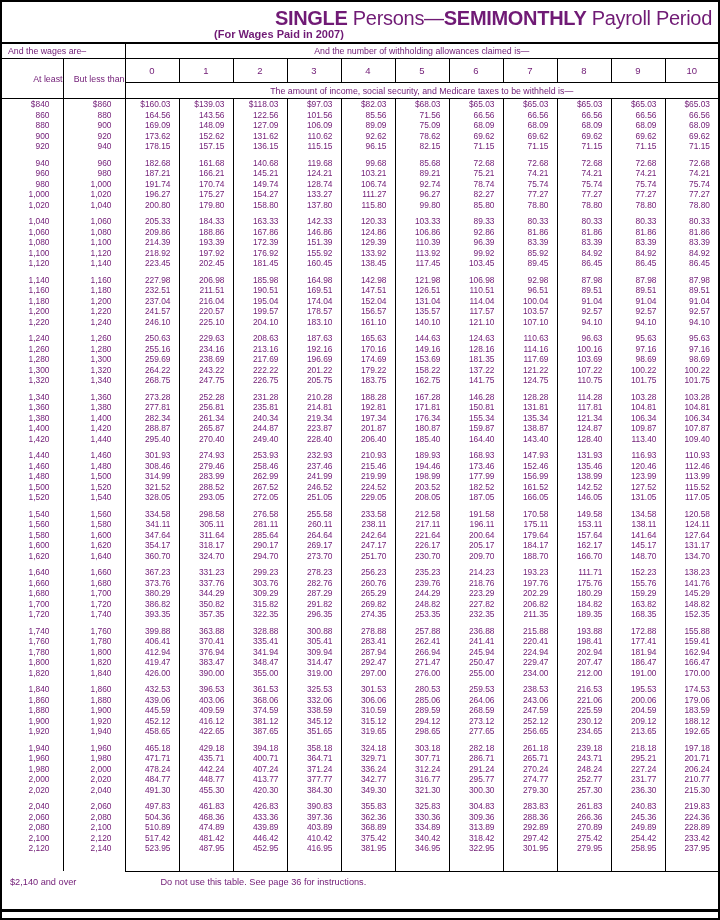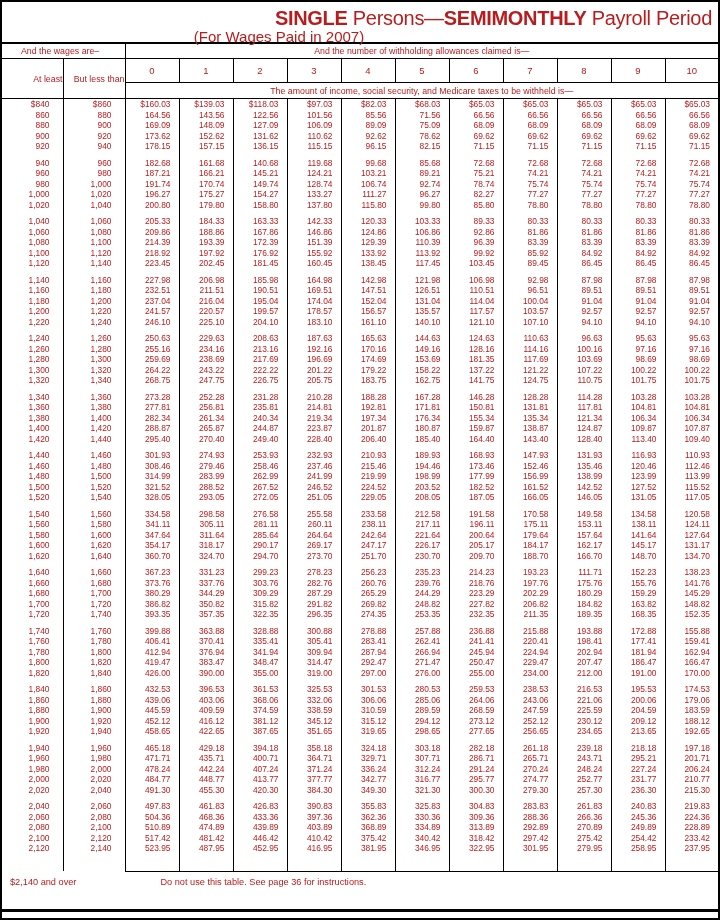--- a/index.html
+++ b/index.html
@@ -1,38 +1,38 @@
 <!DOCTYPE html>
 <html><head>
 <meta charset="utf-8">
 <style>
   html,body{margin:0;padding:0;background:#e8e8e8;}
   .page{
-    width:720px;height:920px;margin:0 auto;background:#fff;color:#b91c1c;
+    width:720px;height:920px;margin:0 auto;background:#fff;color:#701a75;
     border:2px solid #000;box-sizing:border-box;position:relative;
     font-family:"Liberation Sans", sans-serif;overflow:hidden;
   }
   .titlebar{height:40px;position:relative;}
   .title{
     position:absolute;top:5px;right:6px;left:0;text-align:right;
     font-size:20px;letter-spacing:-0.3px;white-space:nowrap;
   }
   .title .b{font-weight:bold;}
   .subtitle{
     position:absolute;top:26px;left:0;width:554px;text-align:center;
-    font-size:15px;font-weight:normal;
+    font-size:11px;font-weight:bold;
   }
   table.wh{
     border-collapse:collapse;table-layout:fixed;width:716px;
     border-top:2px solid #000;
   }
   th,td{padding:0;margin:0;overflow:hidden;white-space:nowrap;}
   thead th{font-weight:normal;}
   .wages-hd{
-    text-align:left;padding-left:19px;font-size:8.8px;height:14px;
+    text-align:left;padding-left:6px;font-size:8.8px;height:14px;
     border-right:1px solid #000;border-bottom:1px solid #000;
   }
   .allow-hd{text-align:center;font-size:8.8px;border-bottom:1px solid #000;}
   .atleast,.butless{
     font-size:8.8px;text-align:right;vertical-align:middle;
     border-bottom:1px solid #000;line-height:10px;white-space:normal;
   }
   .butless{border-left:1px solid #000;}
   th.num{
     font-size:9.5px;height:23px;text-align:center;vertical-align:middle;

